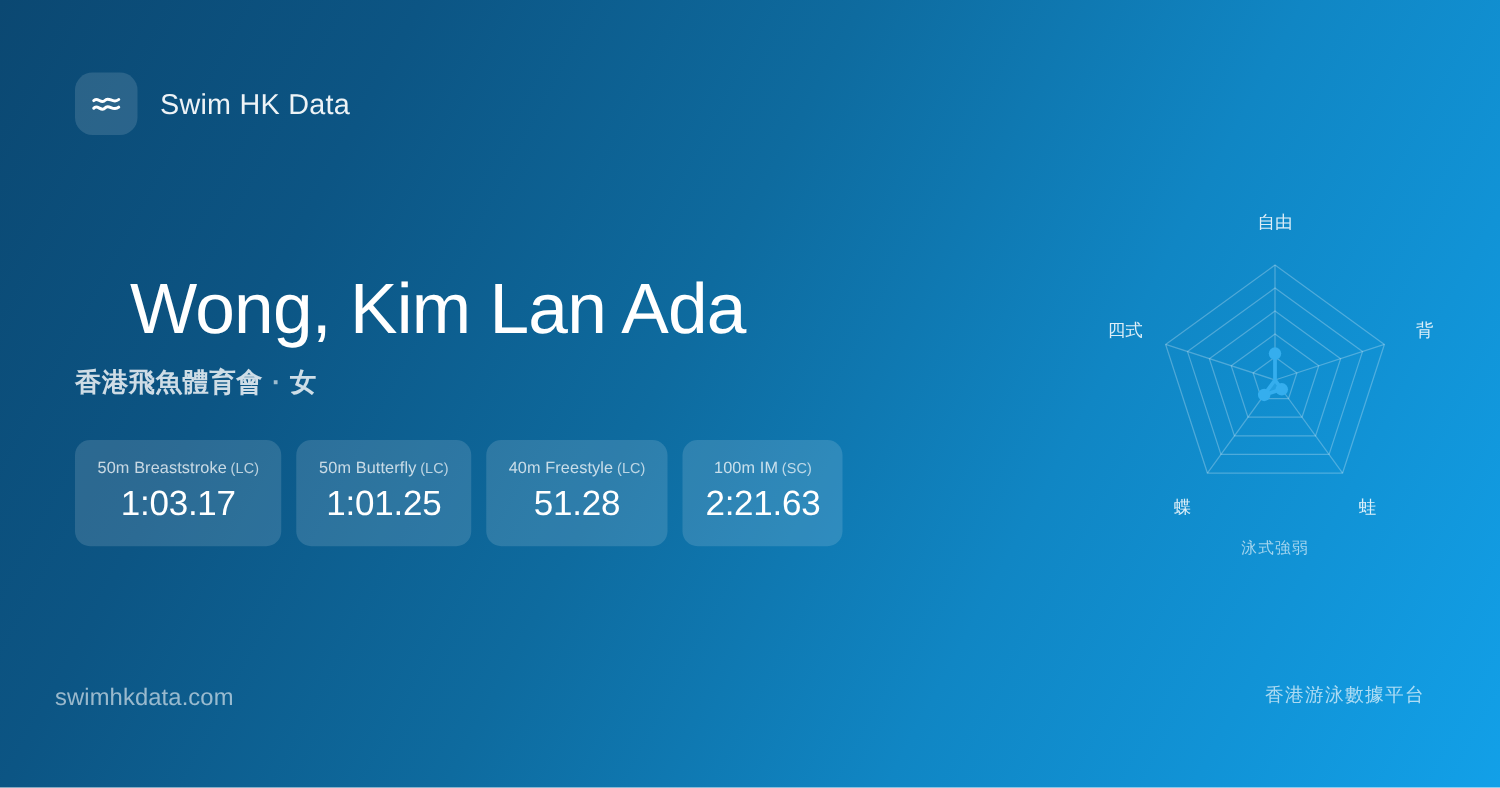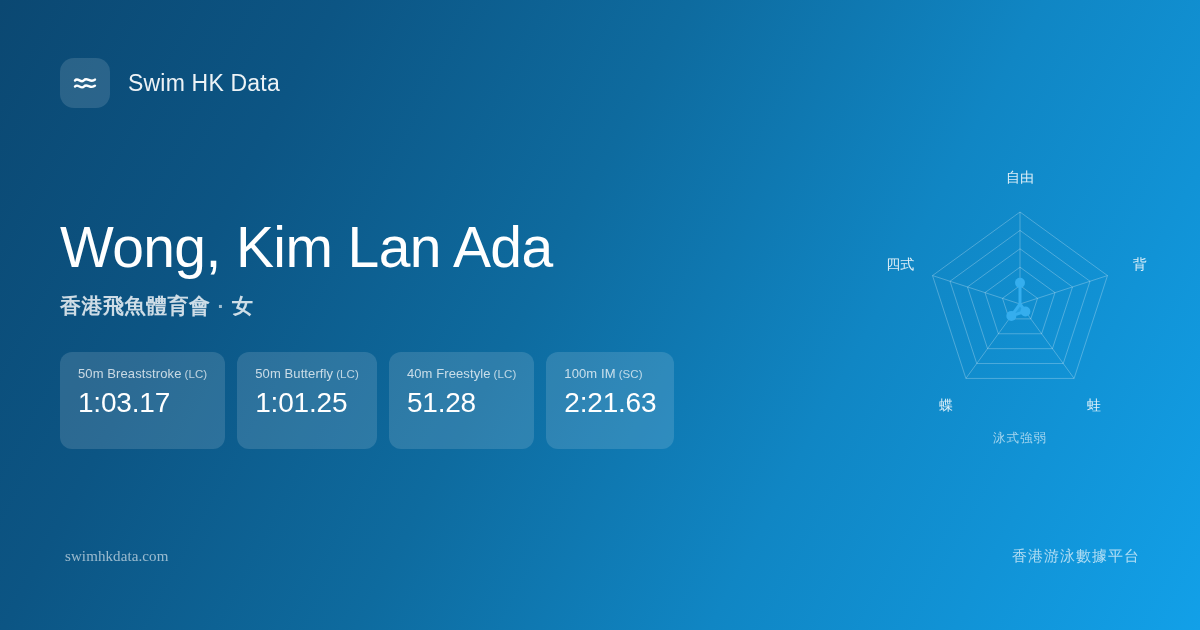--- a/index.html
+++ b/index.html
@@ -26,40 +26,40 @@
   #brand-mark svg { display:block; }
   #brand-name {
     font-size:23px; font-weight:400; letter-spacing:0.2px;
     color: rgba(255,255,255,0.93);
   }
 
   
   #hero { position:absolute; left:60px; top:218px; }
   #athlete-name {
     font-size:57px; font-weight:400; letter-spacing:-0.6px;
-    line-height:1.05; color:#ffffff; white-space:nowrap;
+    line-height:1.05; color:#ffffff; white-space:nowrap;margin-left:44px;
   }
   #athlete-meta {
     margin-top:14px;
     font-size:21px; font-weight:700; letter-spacing:0.5px;
     color: rgba(255,255,255,0.80);
   }
   #athlete-meta .sep { margin:0 7px; opacity:0.75; }
 
   
   #stat-cards {
     position:absolute; left:60px; top:352px;
     display:flex; gap:12px; align-items:stretch;
   }
   .stat-card {
     background: rgba(255,255,255,0.135);
     border-radius:12px;
-    padding:14px 18px 32px 18px;
+    padding:14px 18px 20px 18px;
     min-width:124px;
-    display:flex; flex-direction:column; justify-content:center;
+    display:flex; flex-direction:column; justify-content:center;align-items:center;
   }
   .stat-label {
     font-size:13px; color: rgba(255,255,255,0.74);
     white-space:nowrap; letter-spacing:0.1px;
   }
   .stat-label .course { font-size:11.5px; opacity:0.92; margin-left:3px; }
   .stat-value {
     margin-top:7px;
     font-size:28px; font-weight:400; color:#ffffff;
     letter-spacing:-0.2px; white-space:nowrap; line-height:1.05;
@@ -73,22 +73,22 @@
     color: rgba(255,255,255,0.86); white-space:nowrap;
   }
   #radar-caption {
     position:absolute; left:0; right:0; top:276px;
     text-align:center; font-size:12.5px;
     color: rgba(255,255,255,0.62); letter-spacing:1px;
   }
 
   
   #footer-left {
-    position:absolute; left:65px; top:548px;
-    font-size:15px; color: rgba(255,255,255,0.58); letter-spacing:0.1px;font-family:Liberation Serif, serif;
+    position:absolute; left:44px; top:548px;
+    font-size:19px; color: rgba(255,255,255,0.58); letter-spacing:0.1px;
   }
   #footer-right {
     position:absolute; right:60px; top:547px;
     font-size:15px; color: rgba(255,255,255,0.66); letter-spacing:1px;
   }
 </style>
 </head>
 <body>
 
 <div id="brand">

